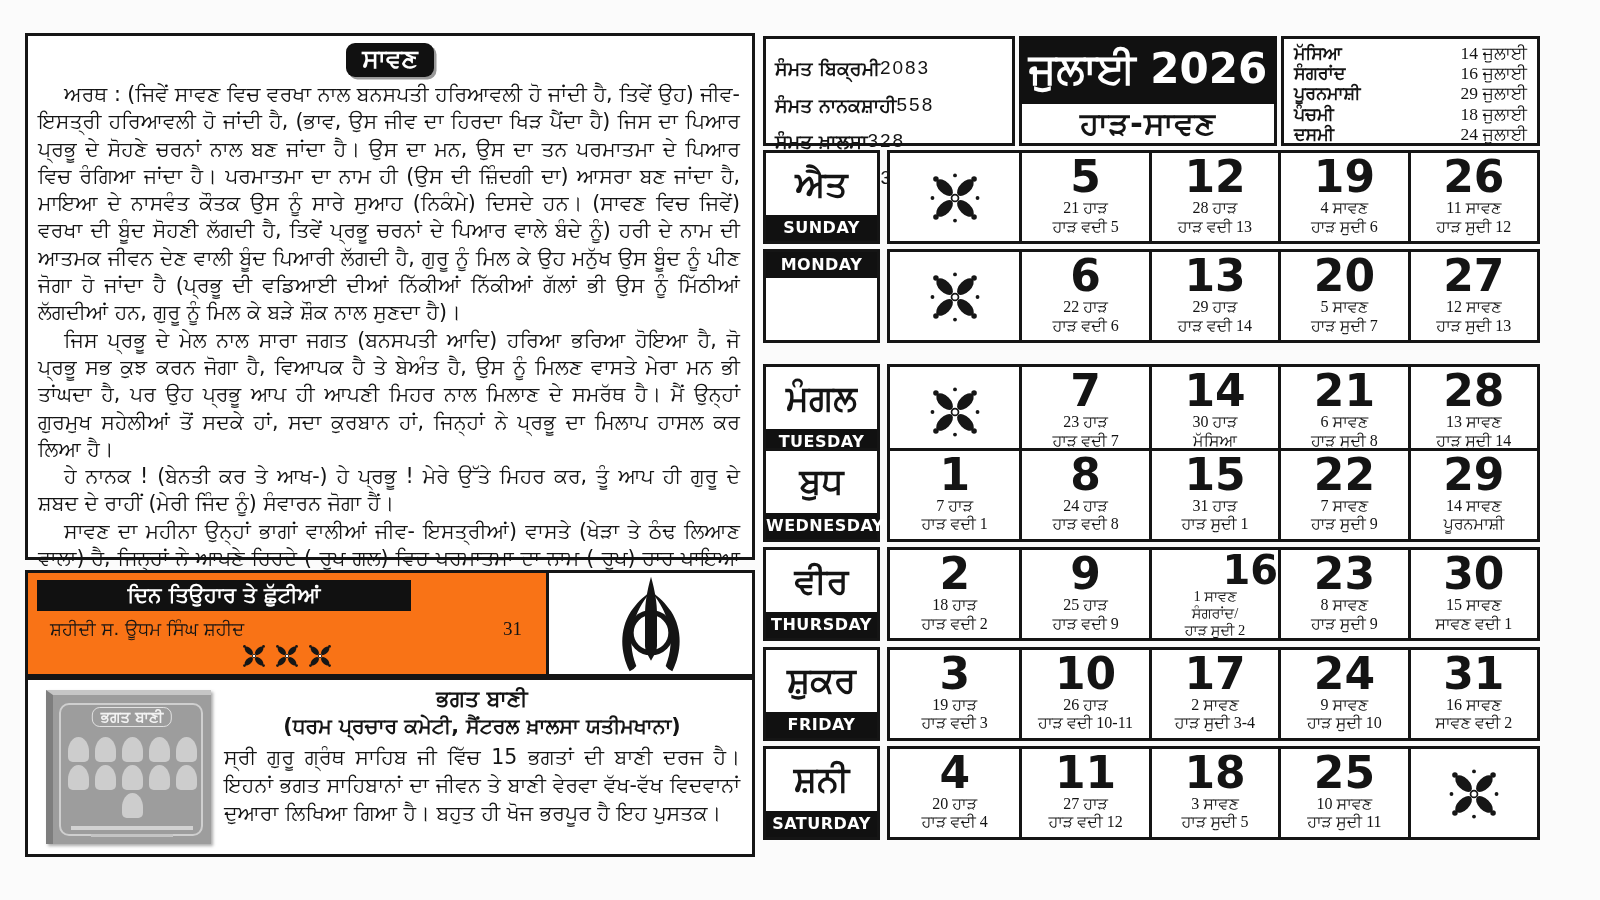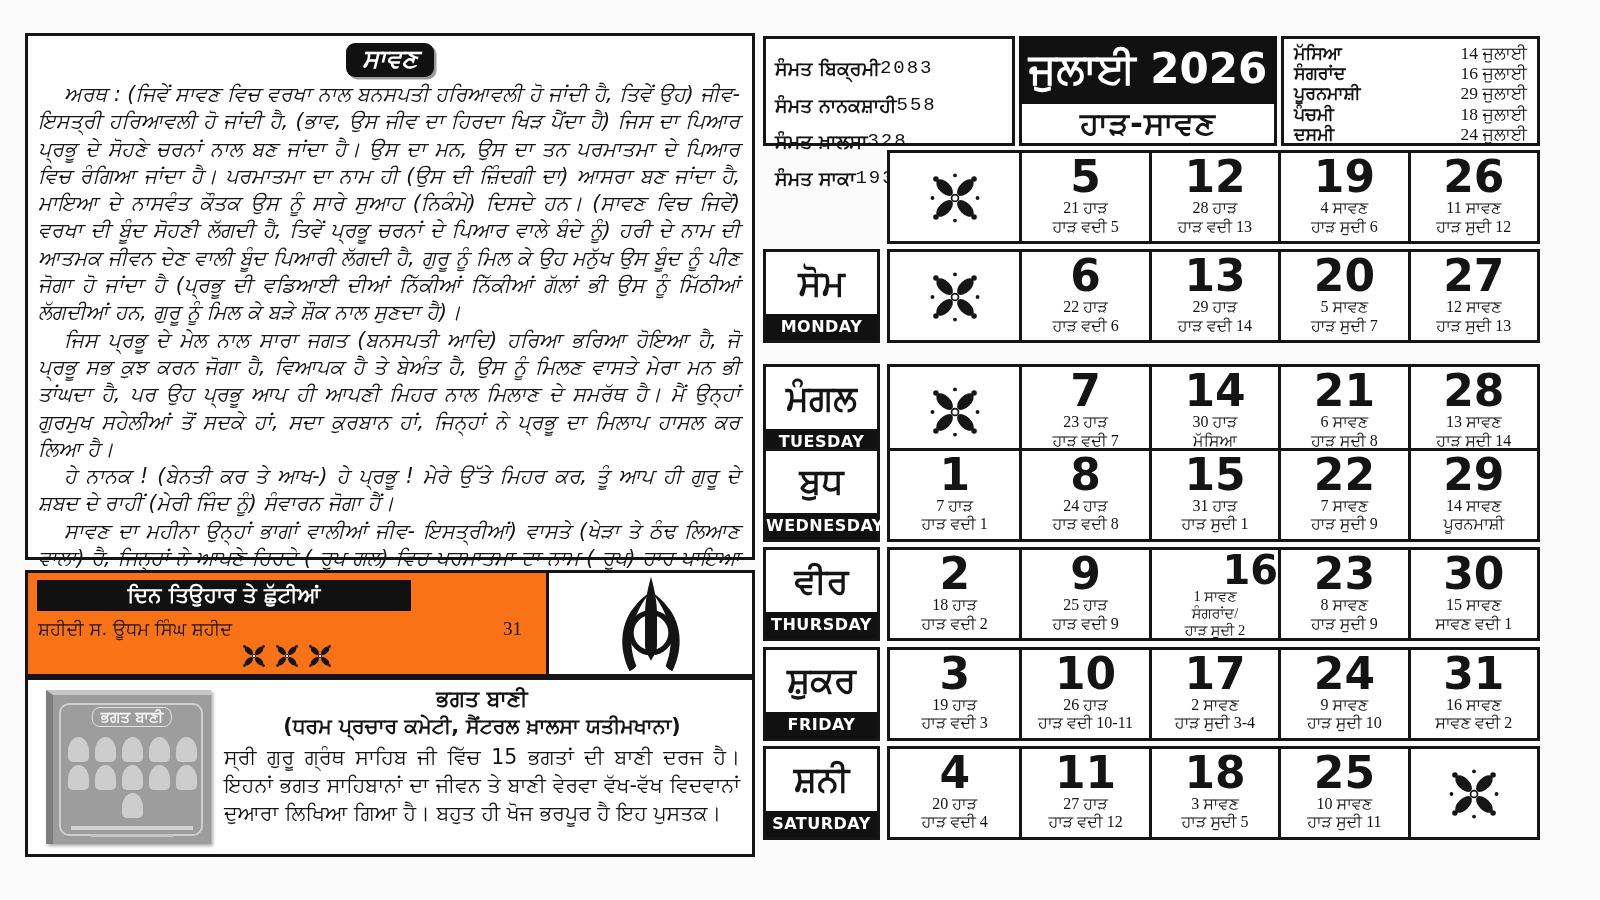--- a/index.html
+++ b/index.html
@@ -1,31 +1,31 @@
 <!DOCTYPE html>
 <html><head>
 <meta charset="utf-8">
 <style>
   * { box-sizing: border-box; margin: 0; padding: 0; }
   html,body { width:1600px; height:900px; background:#fbfbfb; font-family:"DejaVu Sans", sans-serif; color:#141414; overflow:hidden; }
   .abs { position:absolute; }
 
   
-  .article-box { left:25px; top:33px; width:730px; height:527px; border:3px solid #151515; background:#fff;font-style:italic; }
+  .article-box { left:25px; top:33px; width:730px; height:527px; border:3px solid #151515; background:#fff; }
   .badge { display:block; width:fit-content; margin:7px auto 2px; background:#111; color:#fff;
            font-weight:bold; font-size:25px; line-height:30px; padding:1px 16px 3px; border-radius:9px;
            box-shadow:2.5px 2.5px 0 #9a9a9a; }
   .article-text { padding:2px 12px 0 10px; font-size:20.5px; line-height:27.3px; text-align:justify; }
   p.para { margin:0; text-indent:26px; }
 
   
   .holidays-box { left:25px; top:570px; width:524px; height:107px; border:3px solid #151515; background:#f97316; }
   .holidays-header { margin:7px 0 0 9px; width:374px; height:31px; background:#111; color:#fff;
                      font-size:21px; font-weight:bold; text-align:center; line-height:30px; }
-  .holiday-row { display:flex; justify-content:space-between; padding:7px 24px 0 10px; font-size:18px; }
+  .holiday-row { display:flex; justify-content:space-between; padding:7px 24px 0 22px; font-size:18px; }
   .holiday-val { font-family:"Liberation Serif", serif; font-size:19px; }
   .holiday-orn { text-align:center; margin-top:3px; }
   .holiday-orn svg { margin:0 1px; vertical-align:top; }
 
   
   .khanda-box { left:546px; top:570px; width:209px; height:107px; border:3px solid #151515; background:#fff;
                 display:flex; align-items:center; justify-content:center; }
 
   
   .book-box { left:25px; top:677px; width:730px; height:180px; border:3px solid #151515; background:#fff; }
@@ -40,21 +40,21 @@
   .cover-caption2 { position:absolute; bottom:7px; left:38px; right:38px; height:3px; background:#c4c4c4; }
   .book-text { position:absolute; left:196px; right:12px; top:5px; }
   .book-title { text-align:center; font-weight:bold; font-size:22px; line-height:28px; }
   .book-subtitle { text-align:center; font-weight:bold; font-size:20.5px; line-height:27px; }
   .book-body { font-size:20.5px; line-height:28px; margin-top:3px; text-align:justify; }
 
   
   .samvat-box { left:763px; top:36px; width:252px; height:110px; border:3px solid #151515; background:#fff; padding:5px 9px 0 9px; }
   .samvat-row { display:flex; font-size:19px; line-height:24.5px;margin-top:12px; }
   .samvat-label { font-weight:bold; }
-  .samvat-val { font-family:Liberation Mono, monospace; letter-spacing:2px; }
+  .samvat-val { font-family:Liberation Sans, sans-serif; letter-spacing:2px; }
 
   .title-box { left:1019px; top:36px; width:258px; height:110px; }
   .title-black { height:68px; background:#111; color:#fff; font-size:42px; font-weight:bold;
                  text-align:center; line-height:66px; }
   .title-sub { height:42px; border:3px solid #151515; border-top:none; background:#fff; font-size:31px;
                font-weight:bold; text-align:center; line-height:38px; letter-spacing:1px; }
 
   .festivals-box { left:1281px; top:36px; width:259px; height:110px; border:3px solid #151515; background:#fff; padding:4px 10px 0 10px; }
   .festival-row { display:flex; justify-content:space-between; font-size:17.5px; line-height:20.2px; }
   .festival-label { font-weight:bold; }
@@ -224,20 +224,24 @@
     <span class="festival-val">18 ਜੁਲਾਈ</span>
   </div>
   <div class="festival-row">
     <span class="festival-label">ਦਸਮੀ</span>
     <span class="festival-val">24 ਜੁਲਾਈ</span>
   </div>
 </div>
 
 <div id="calendar">
     <div class="cal-row" style="top: 0px;">
+      <div class="day-label">
+        <div class="day-pa">ਐਤ</div>
+        <div class="day-en">SUNDAY</div>
+      </div>
       <div class="cells">
         <div class="cell orn">
           <svg viewBox="0 0 60 60" width="52" height="52">
             <g fill="#161616" transform="rotate(45 30 30)">
               <ellipse cx="30" cy="13" rx="6.5" ry="12"></ellipse>
               <ellipse cx="30" cy="47" rx="6.5" ry="12"></ellipse>
               <ellipse cx="13" cy="30" rx="12" ry="6.5"></ellipse>
               <ellipse cx="47" cy="30" rx="12" ry="6.5"></ellipse>
             </g>
             <g fill="#161616">
@@ -270,21 +274,20 @@
         </div>
         <div class="cell">
           <div class="num">26</div>
           <div class="sub">11 ਸਾਵਣ</div>
           <div class="sub">ਹਾੜ ਸੁਦੀ 12</div>
         </div>
       </div>
     </div>
     <div class="cal-row" style="top: 99.3px;">
       <div class="day-label">
-        <div class="day-pa">ਸੋਮ</div>
         <div class="day-en">MONDAY</div>
       </div>
       <div class="cells">
         <div class="cell orn">
           <svg viewBox="0 0 60 60" width="52" height="52">
             <g fill="#161616" transform="rotate(45 30 30)">
               <ellipse cx="30" cy="13" rx="6.5" ry="12"></ellipse>
               <ellipse cx="30" cy="47" rx="6.5" ry="12"></ellipse>
               <ellipse cx="13" cy="30" rx="12" ry="6.5"></ellipse>
               <ellipse cx="47" cy="30" rx="12" ry="6.5"></ellipse>

